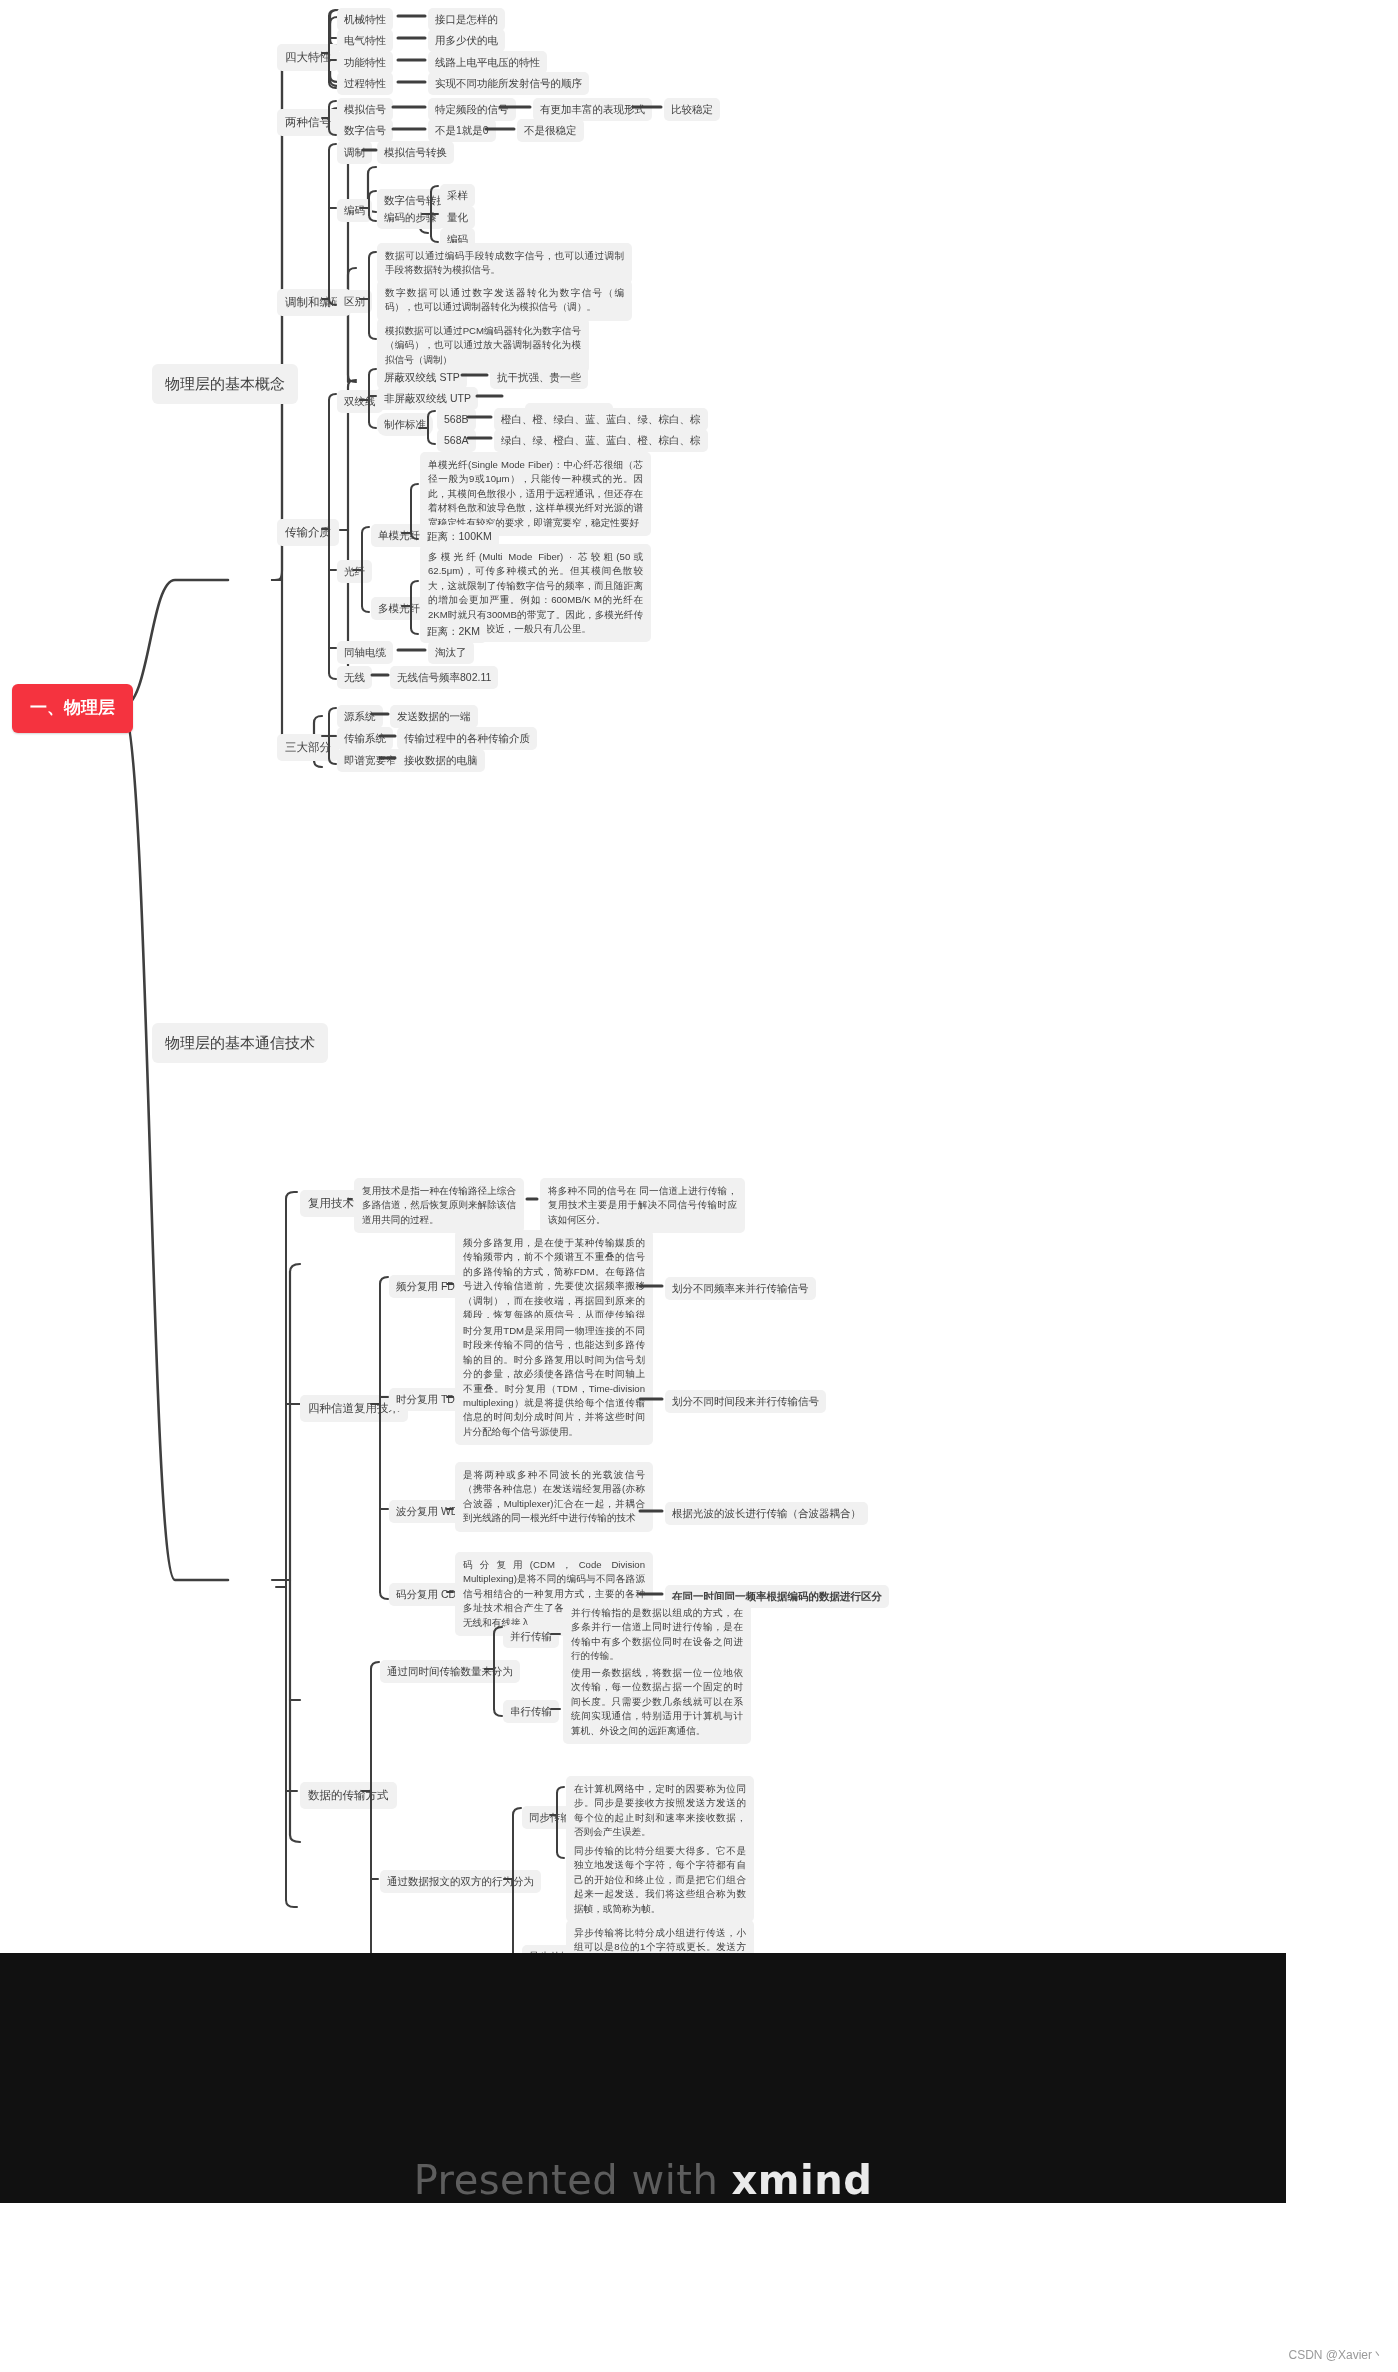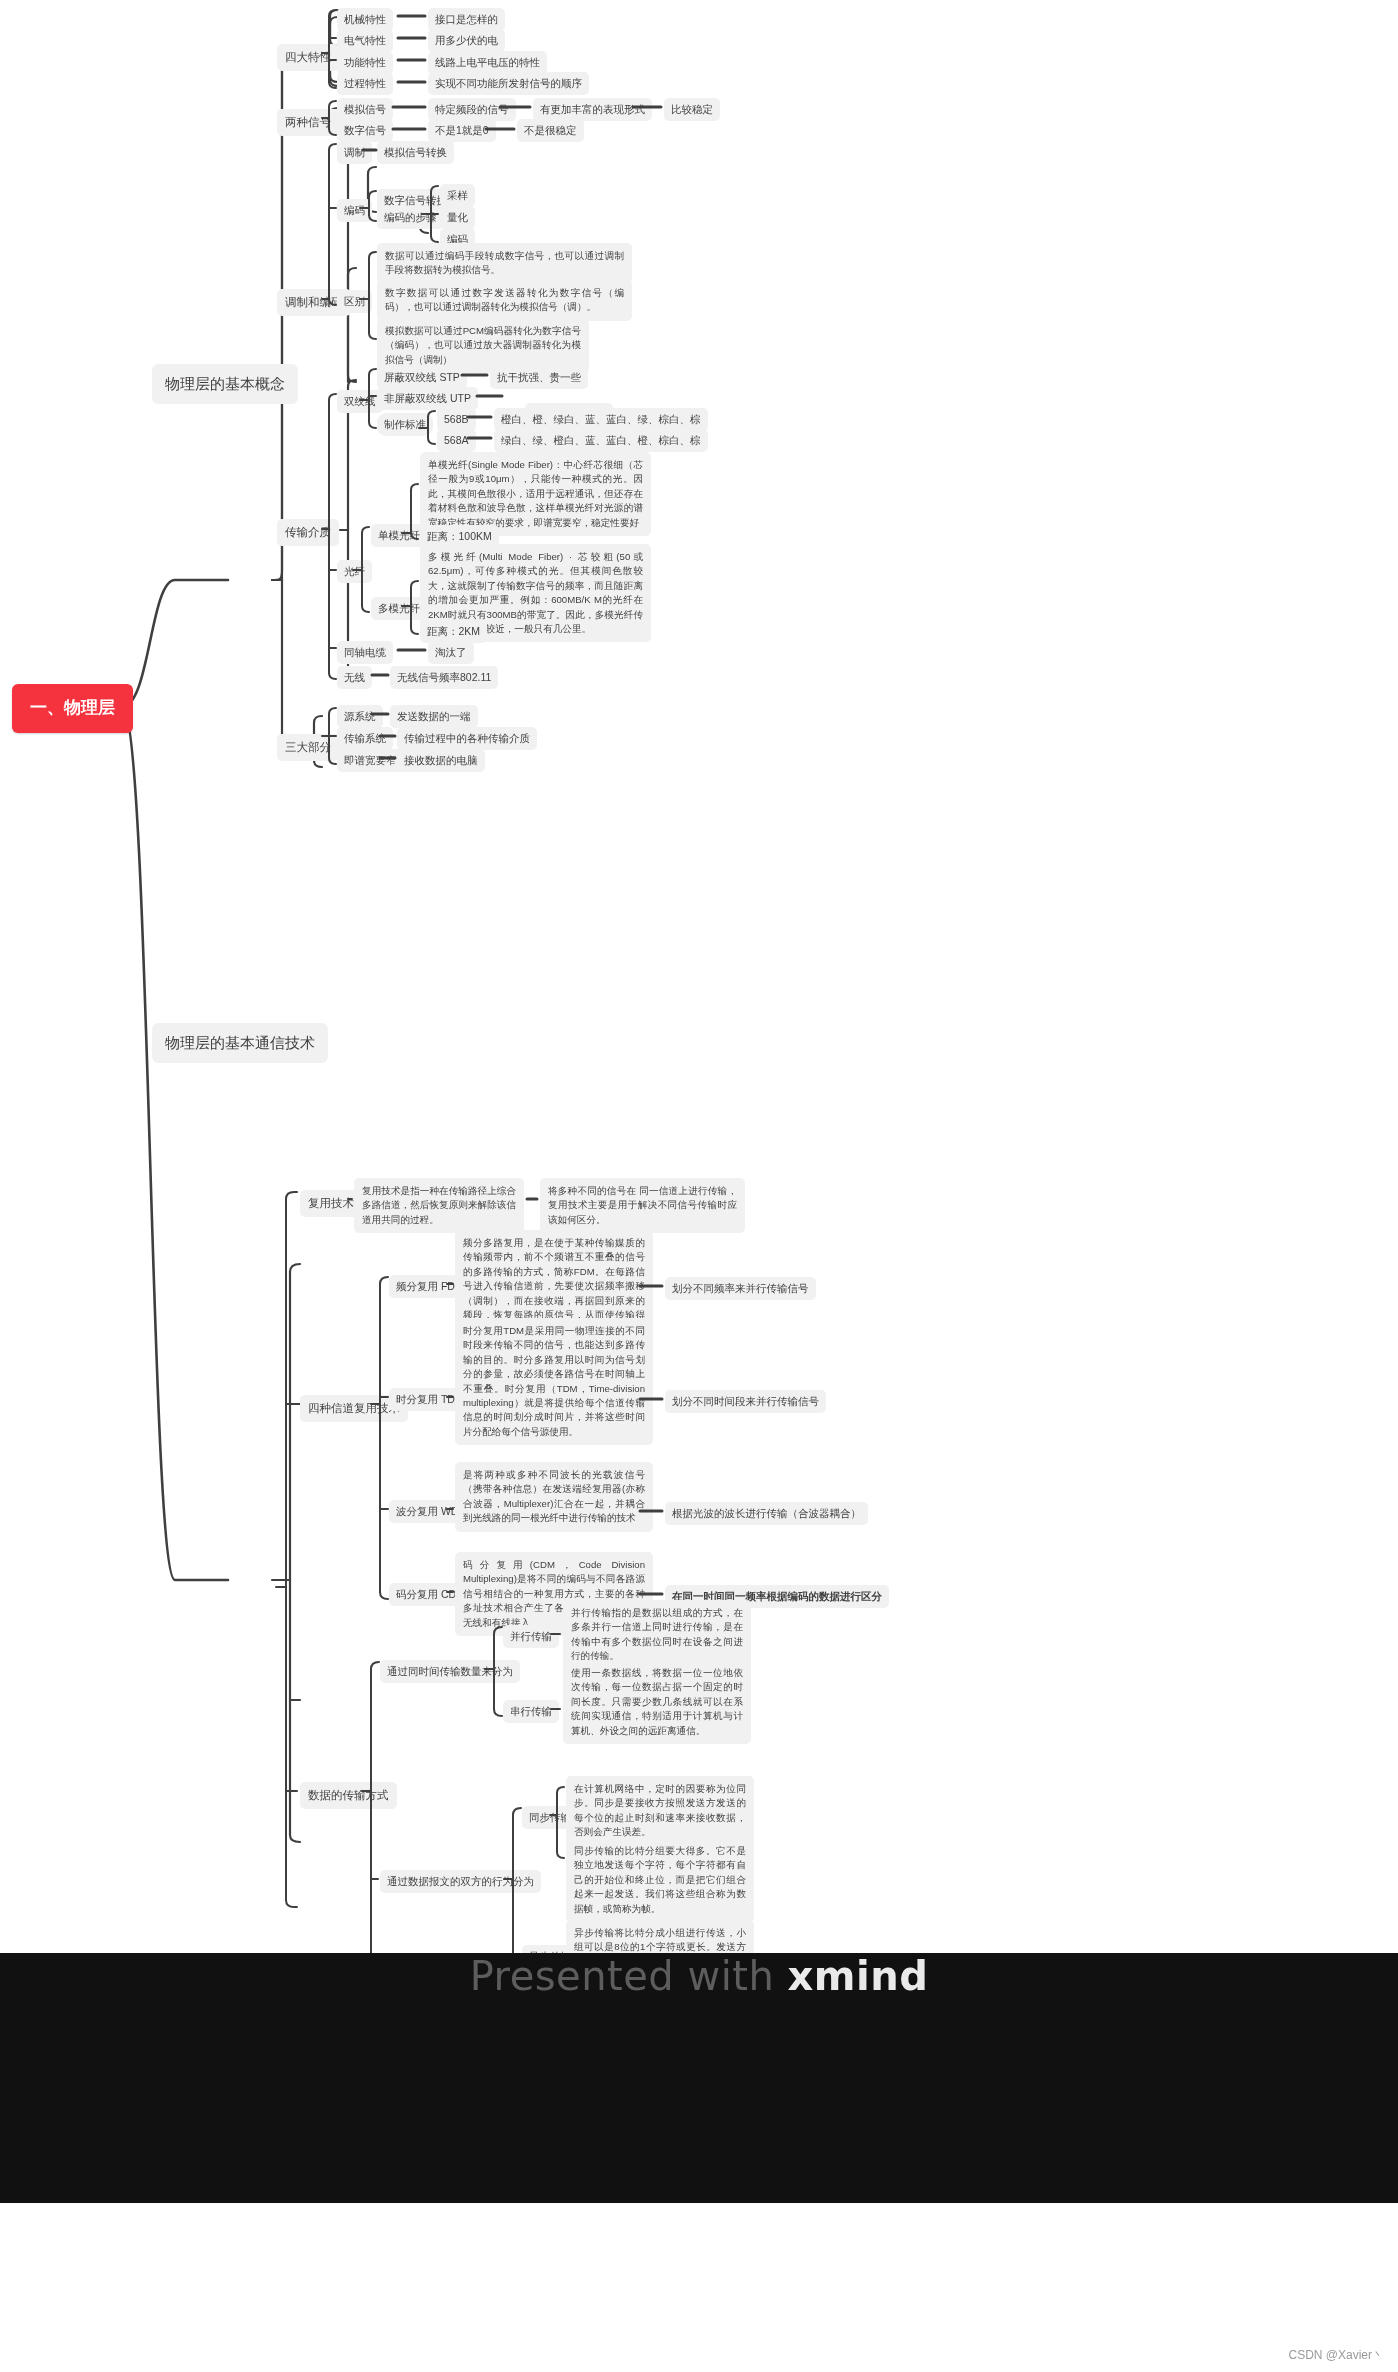--- a/index.html
+++ b/index.html
@@ -39,22 +39,22 @@
   }
   .t-l2{font-size:11.5px;padding:5px 8px;}
   .t-l3{font-size:10.5px;padding:4px 7px;}
   .t-para{
     font-size:9.6px;padding:6px 8px;line-height:1.5;
     white-space:normal;display:block;text-align:justify;
   }
 
   
   .footer-band{
-    position:absolute;left:0;width:1398px;background:#111111;
-    display:flex;align-items:flex-start;justify-content:center;
+    position:absolute;left:0;width:1286px;background:#111111;
+    display:flex;align-items:flex-end;justify-content:center;
   }
   .brand{
     font-size:40px;color:#5d5d5d;letter-spacing:.5px;
     font-family:"DejaVu Sans",sans-serif;
   }
   .brand b{color:#eaeaea;font-weight:bold;}
   .watermark{
     position:absolute;right:14px;bottom:8px;
     font-size:12px;color:#9a9a9a;
     font-family:"Liberation Sans",sans-serif;

